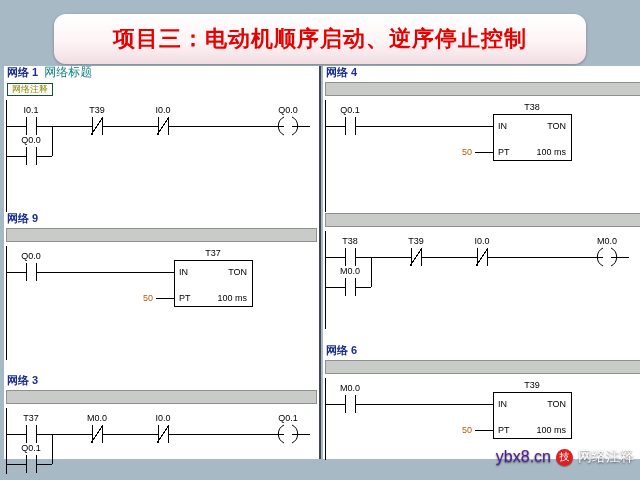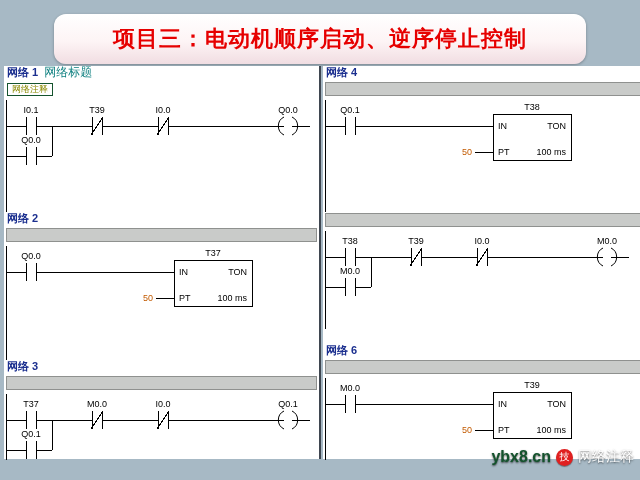--- a/index.html
+++ b/index.html
@@ -30,21 +30,21 @@
     width:fit-content;margin:2px 0 0 3px;border:1px solid #14532d;
     color:#8a8a00;font-size:9px;line-height:11px;padding:0 4px;
   }
   .gray-bar{height:12px;background:#c9cbc9;border:1px solid #8f918f;margin:1px 2px 0 2px}
   svg.rung{display:block;margin-top:4px}
   svg.rung line,svg.rung path,svg.rung rect{stroke:#000;stroke-width:1;fill:none;shape-rendering:crispEdges}
   svg.rung path{shape-rendering:auto}
   svg.rung text{font-size:9px;fill:#000;font-family:"Liberation Sans","DejaVu Sans",sans-serif}
   svg.rung text.pt-val{fill:#c25a00}
   .watermark{position:absolute;right:6px;bottom:14px;display:flex;align-items:center;gap:5px}
-  .wm-url{color:#14532d;font-weight:bold;font-size:16px;text-shadow:0 1px 2px rgba(0,0,0,.65)}
+  .wm-url{color:#4c1d95;font-weight:normal;font-size:16px;text-shadow:0 1px 2px rgba(0,0,0,.65)}
   .wm-logo{
     width:17px;height:17px;border-radius:50%;background:#e02020;color:#fff;
     font-size:10px;display:inline-flex;align-items:center;justify-content:center;
     box-shadow:0 1px 1px rgba(0,0,0,.4);flex:0 0 auto;
   }
   .wm-brand{color:#ffffff;font-size:14px;text-shadow:0 1px 2px rgba(0,0,0,.65)}
 </style>
 </head>
 <body>
 
@@ -86,41 +86,41 @@
           <line x1="2" y1="56" x2="22" y2="56"></line>
           <text x="27" y="43" text-anchor="middle">Q0.0</text>
           <line x1="22" y1="47" x2="22" y2="65"></line>
           <line x1="32" y1="47" x2="32" y2="65"></line>
           <line x1="32" y1="56" x2="48" y2="56"></line>
           <line x1="48" y1="56" x2="48" y2="26"></line>
         </svg>
       </div>
       <div class="network" style="top: 146px;">
         <div class="net-header">
-          <span class="net-label">网络 2</span>
+          <span class="net-label">网络 9</span>
         </div>
         <div class="gray-bar"></div>
         <svg class="rung" width="309" height="114">
           <line x1="2" y1="0" x2="2" y2="114"></line>
           <line x1="2" y1="26" x2="22" y2="26"></line>
           <text x="27" y="13" text-anchor="middle">Q0.0</text>
           <line x1="22" y1="17" x2="22" y2="35"></line>
           <line x1="32" y1="17" x2="32" y2="35"></line>
           <line x1="32" y1="26" x2="170" y2="26"></line>
           <rect x="170" y="14" width="78" height="46"></rect>
           <text x="209" y="10" text-anchor="middle">T37</text>
           <text x="175" y="29">IN</text>
           <text x="243" y="29" text-anchor="end">TON</text>
           <line x1="152" y1="52" x2="170" y2="52"></line>
           <text x="149" y="55" text-anchor="end" class="pt-val">50</text>
           <text x="175" y="55">PT</text>
           <text x="243" y="55" text-anchor="end">100 ms</text>
         </svg>
       </div>
-      <div class="network" style="top: 294px;">
+      <div class="network" style="top: 308px;">
         <div class="net-header">
           <span class="net-label">网络 3</span>
         </div>
         <div class="gray-bar"></div>
         <svg class="rung" width="309" height="66">
           <line x1="2" y1="0" x2="2" y2="66"></line>
           <line x1="2" y1="26" x2="22" y2="26"></line>
           <text x="27" y="13" text-anchor="middle">T37</text>
           <line x1="22" y1="17" x2="22" y2="35"></line>
           <line x1="32" y1="17" x2="32" y2="35"></line>

